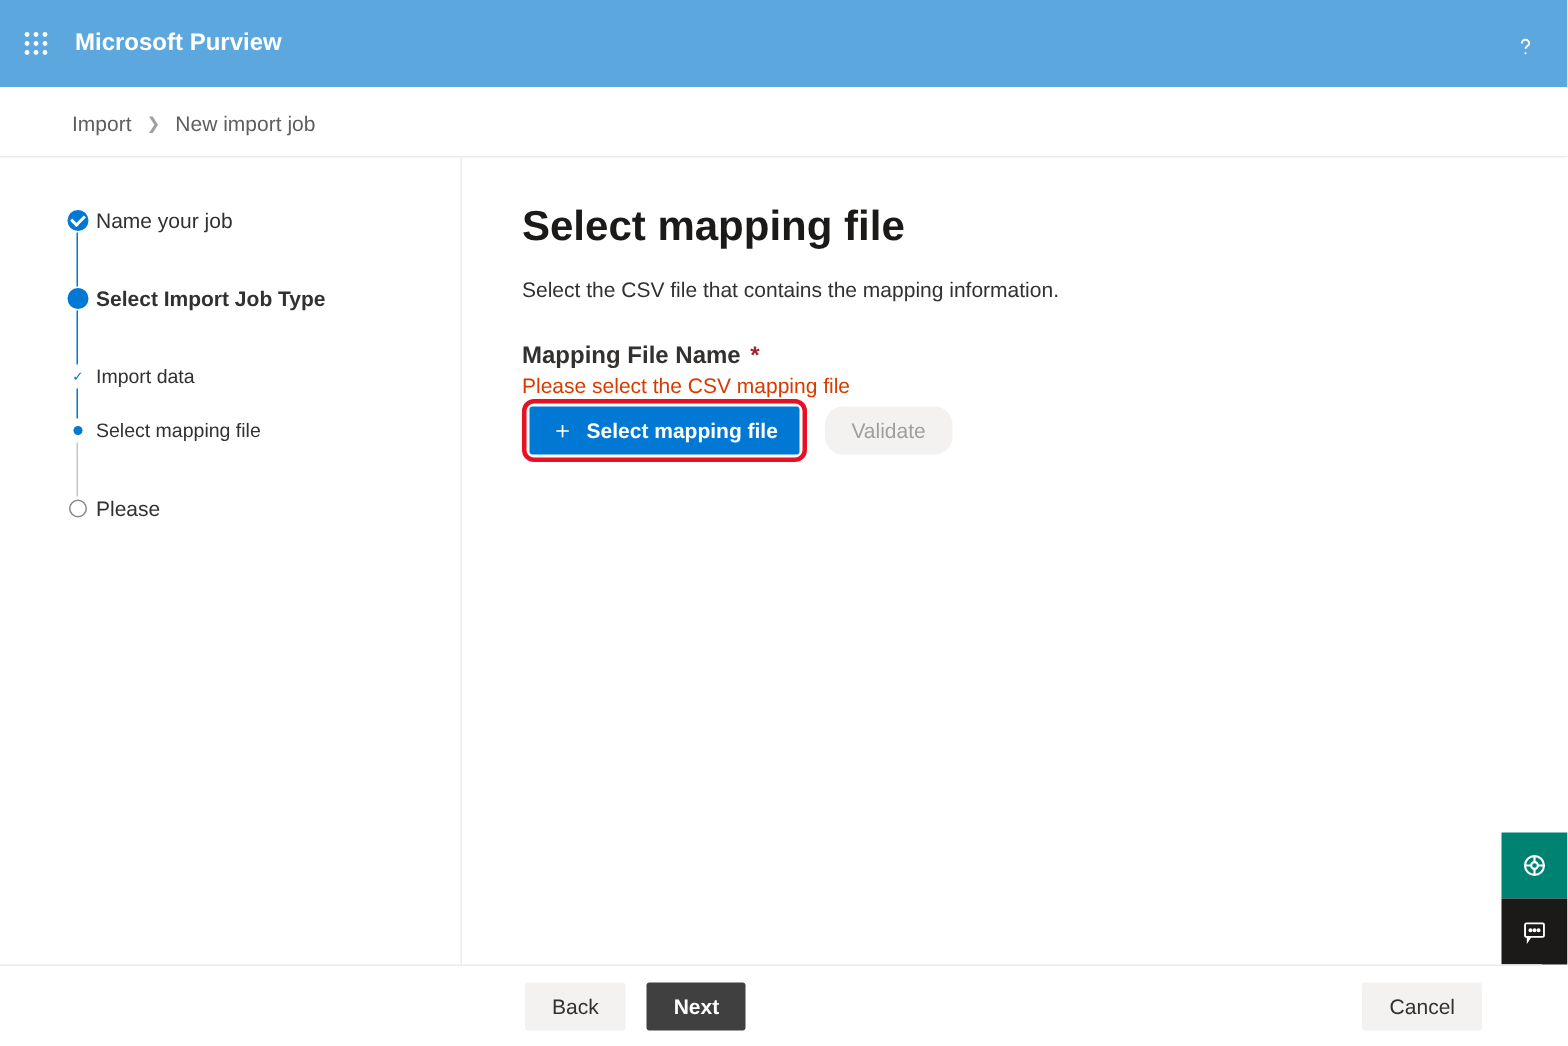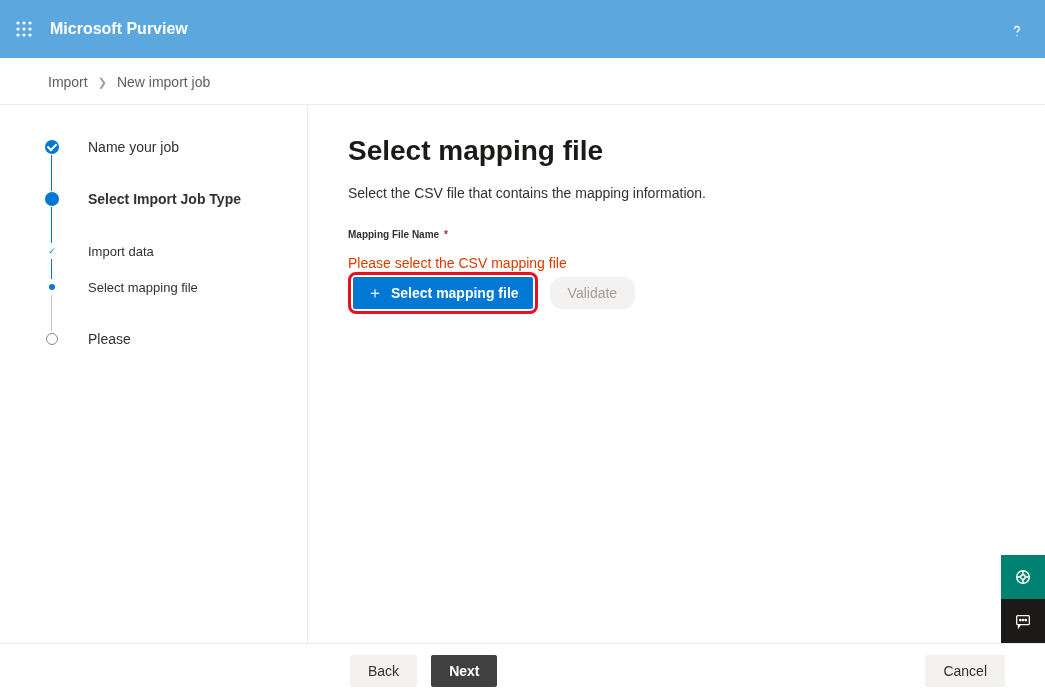--- a/index.html
+++ b/index.html
@@ -64,22 +64,22 @@
 
     
     .stepper {
       width: 308px;
       border-right: 1px solid #edebe9;
       padding: 34px 0 0 44px;
     }
 
     .step {
       display: flex;
-      align-items: flex-end;
-      gap: 28px;
+      align-items: flex-start;
+      gap: 4px;
       position: relative;
     }
     .step-marker {
       width: 16px; height: 16px;
       display:flex; align-items:center; justify-content:center;
       position: relative;
       flex-shrink:0;
     }
     .step-line {
       border-left: 1px solid #0078d4;
@@ -116,21 +116,21 @@
       border: 1.5px solid #8a8886;
     }
     .step-label { font-size: 14px; color: #323130; }
     .step-label.bold { font-weight: 600; }
     .step-label.sub { font-size: 13px; color:#323130; }
 
     
     .main { flex:1; padding: 30px 40px; }
     .main h1 { font-size: 28px; font-weight: 700; color:#1b1a19; margin-bottom: 18px; }
     .main .desc { font-size: 14px; color:#323130; margin-bottom: 28px; }
-    .field-label { font-size: 10px; font-weight: 600; margin-bottom: 15px; }
+    .field-label { font-size: 16px; font-weight: 600; margin-bottom: 2px; }
     .field-label .req { color: #a4262c; margin-left: 2px; }
     .error-msg { color: #d83b01; font-size: 14px; margin-bottom: 1px; }
 
     .btn-row { display:flex; gap:12px; align-items:center; }
     .btn-primary {
       background: #0078d4; color: #fff;
       border: none; height: 32px;
       padding: 0 14px; font-size: 14px; font-weight: 600;
       cursor: pointer; display:flex; align-items:center; gap:8px;
       border-radius:2px;
@@ -148,21 +148,21 @@
       font-size:14px; cursor: default; border-radius:12px;
     }
 
     
     .footer {
       height: 54px;
       border-top: 1px solid #edebe9;
       display:flex; align-items:center;
       padding: 0 40px 0 350px;
       gap: 14px;
-      position:absolute; bottom:0; left:0; right:0;
+      position:absolute; bottom:0; left:0; right:17px;
       background:#fff;
     }
     .btn-secondary {
       background: #f3f2f1; border: none; height: 32px;
       padding: 0 18px; font-size:14px; cursor:pointer; border-radius:2px;
       color:#323130;
     }
     .btn-blue {
       background: #404040; color:#fff; border:none; height:32px;
       padding:0 18px; font-size:14px; font-weight:600; cursor:pointer; border-radius:2px;

